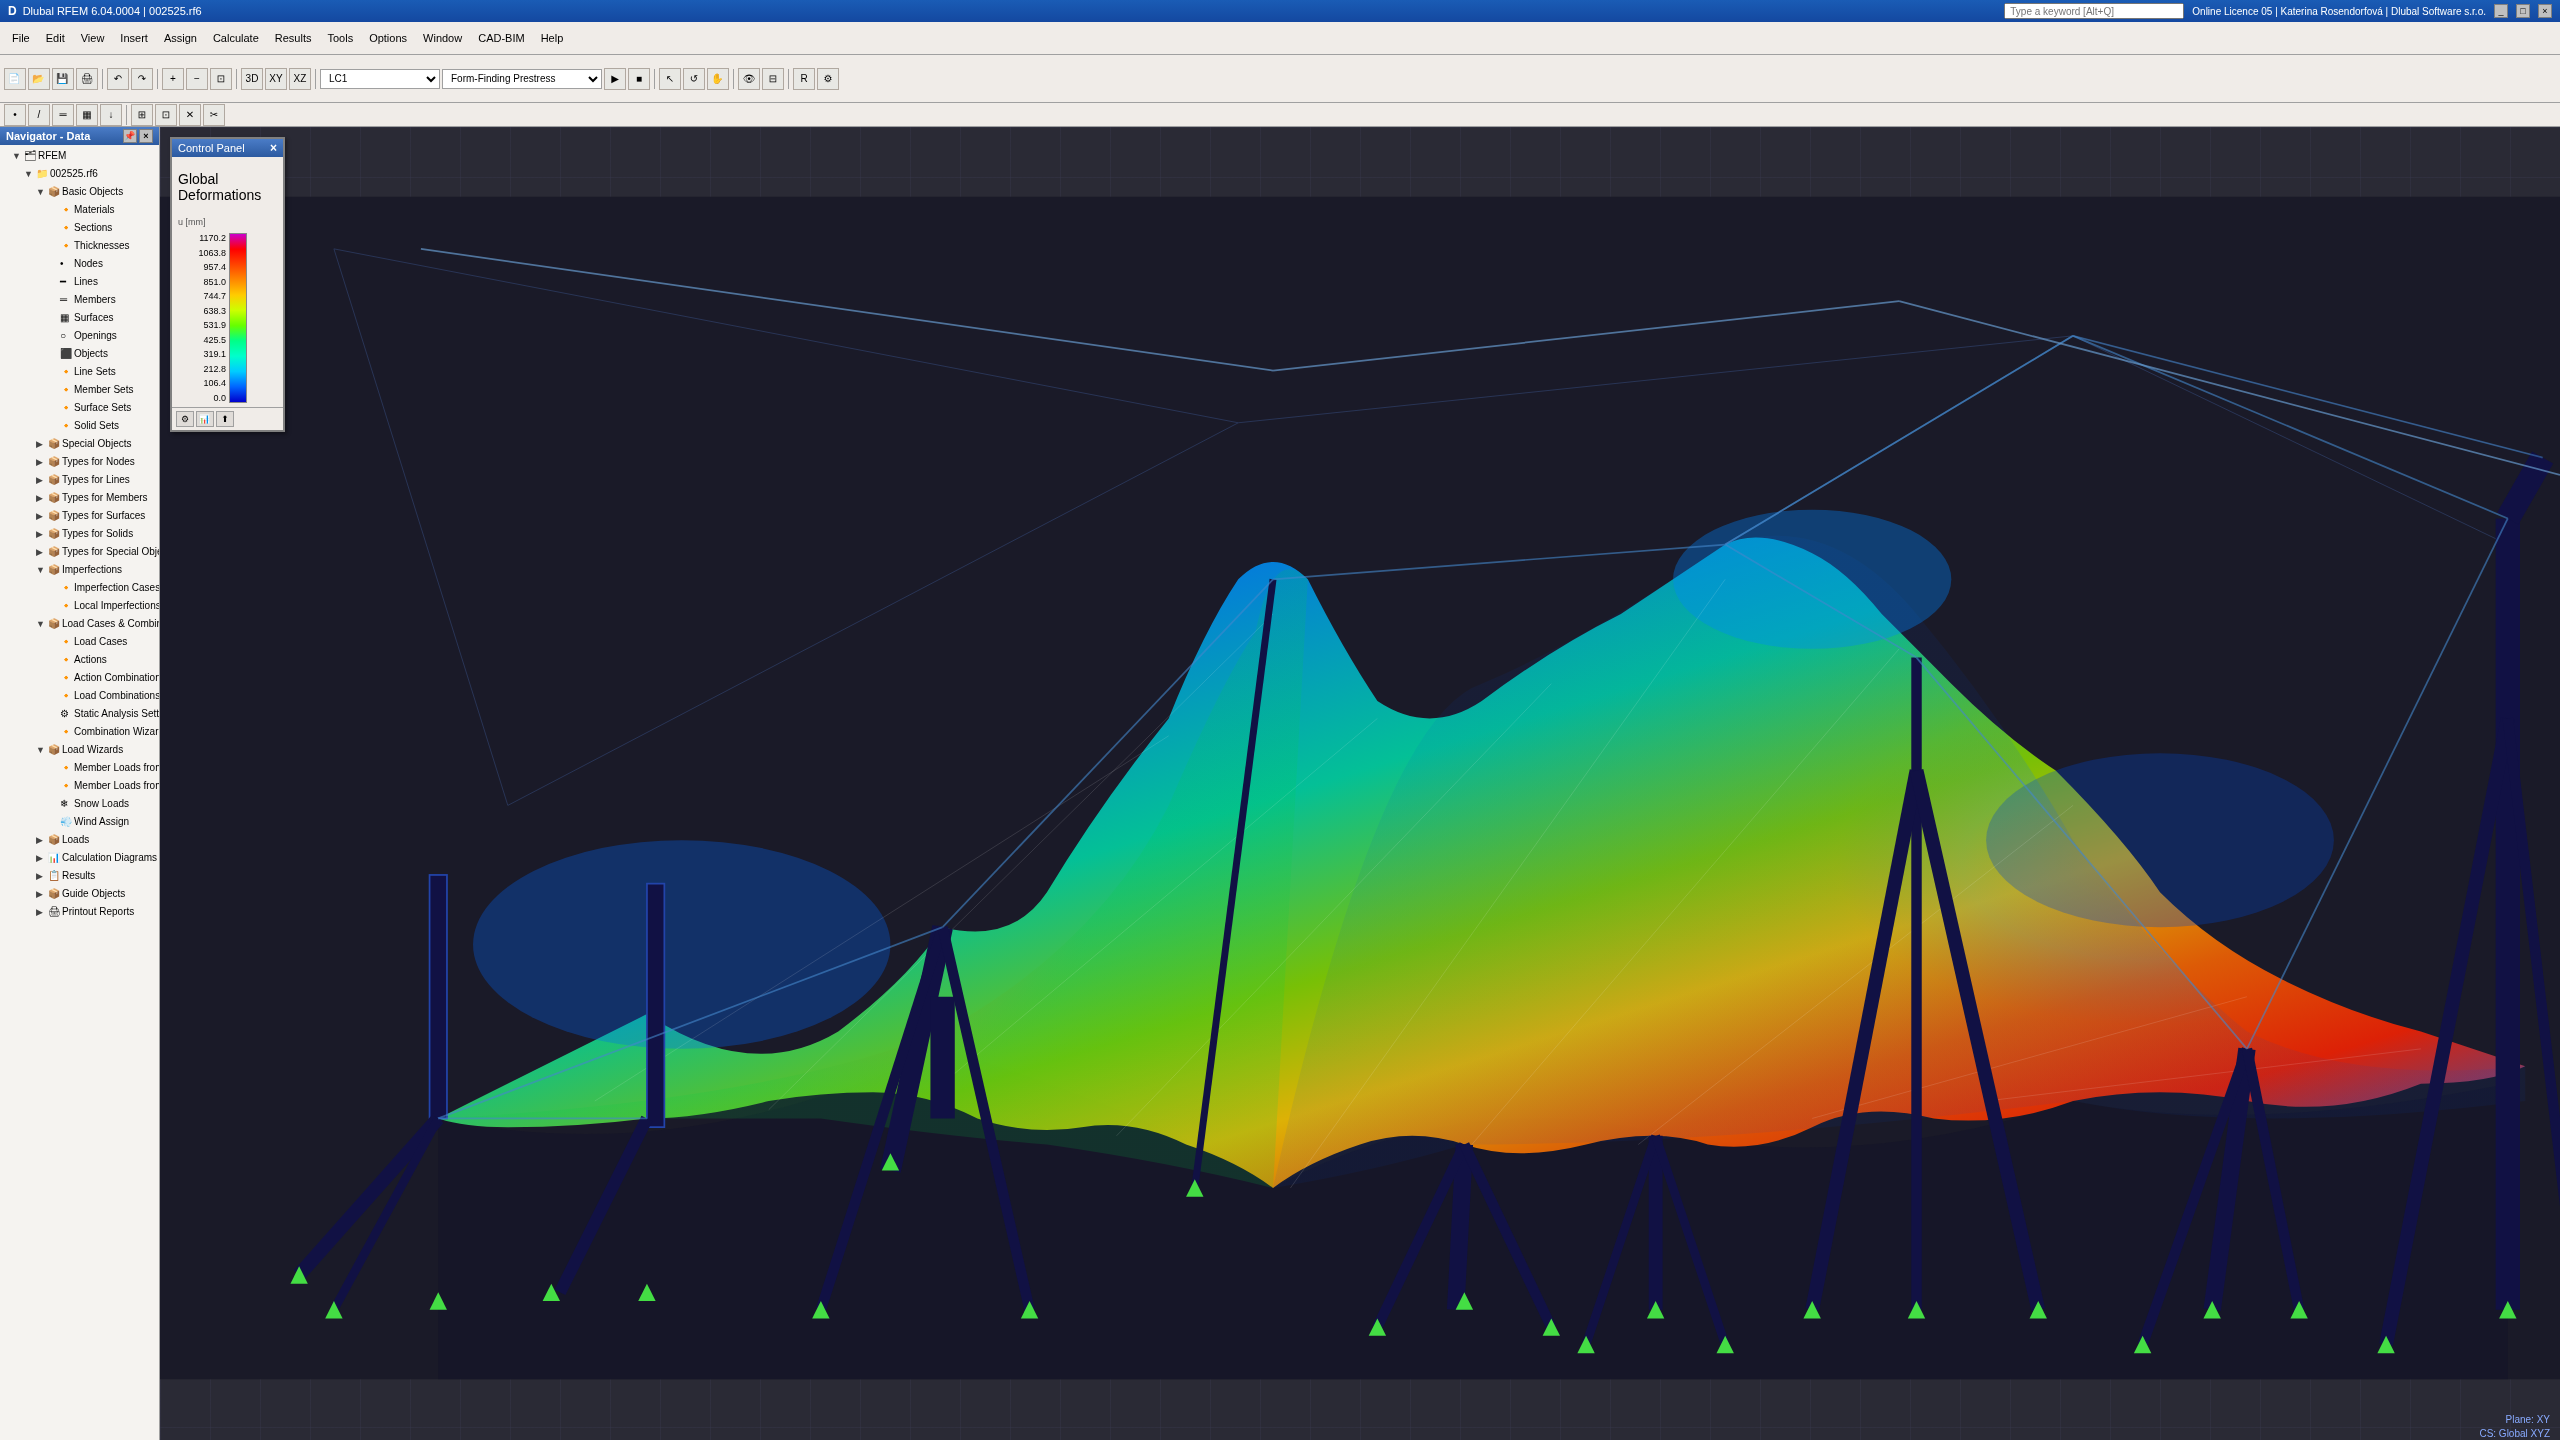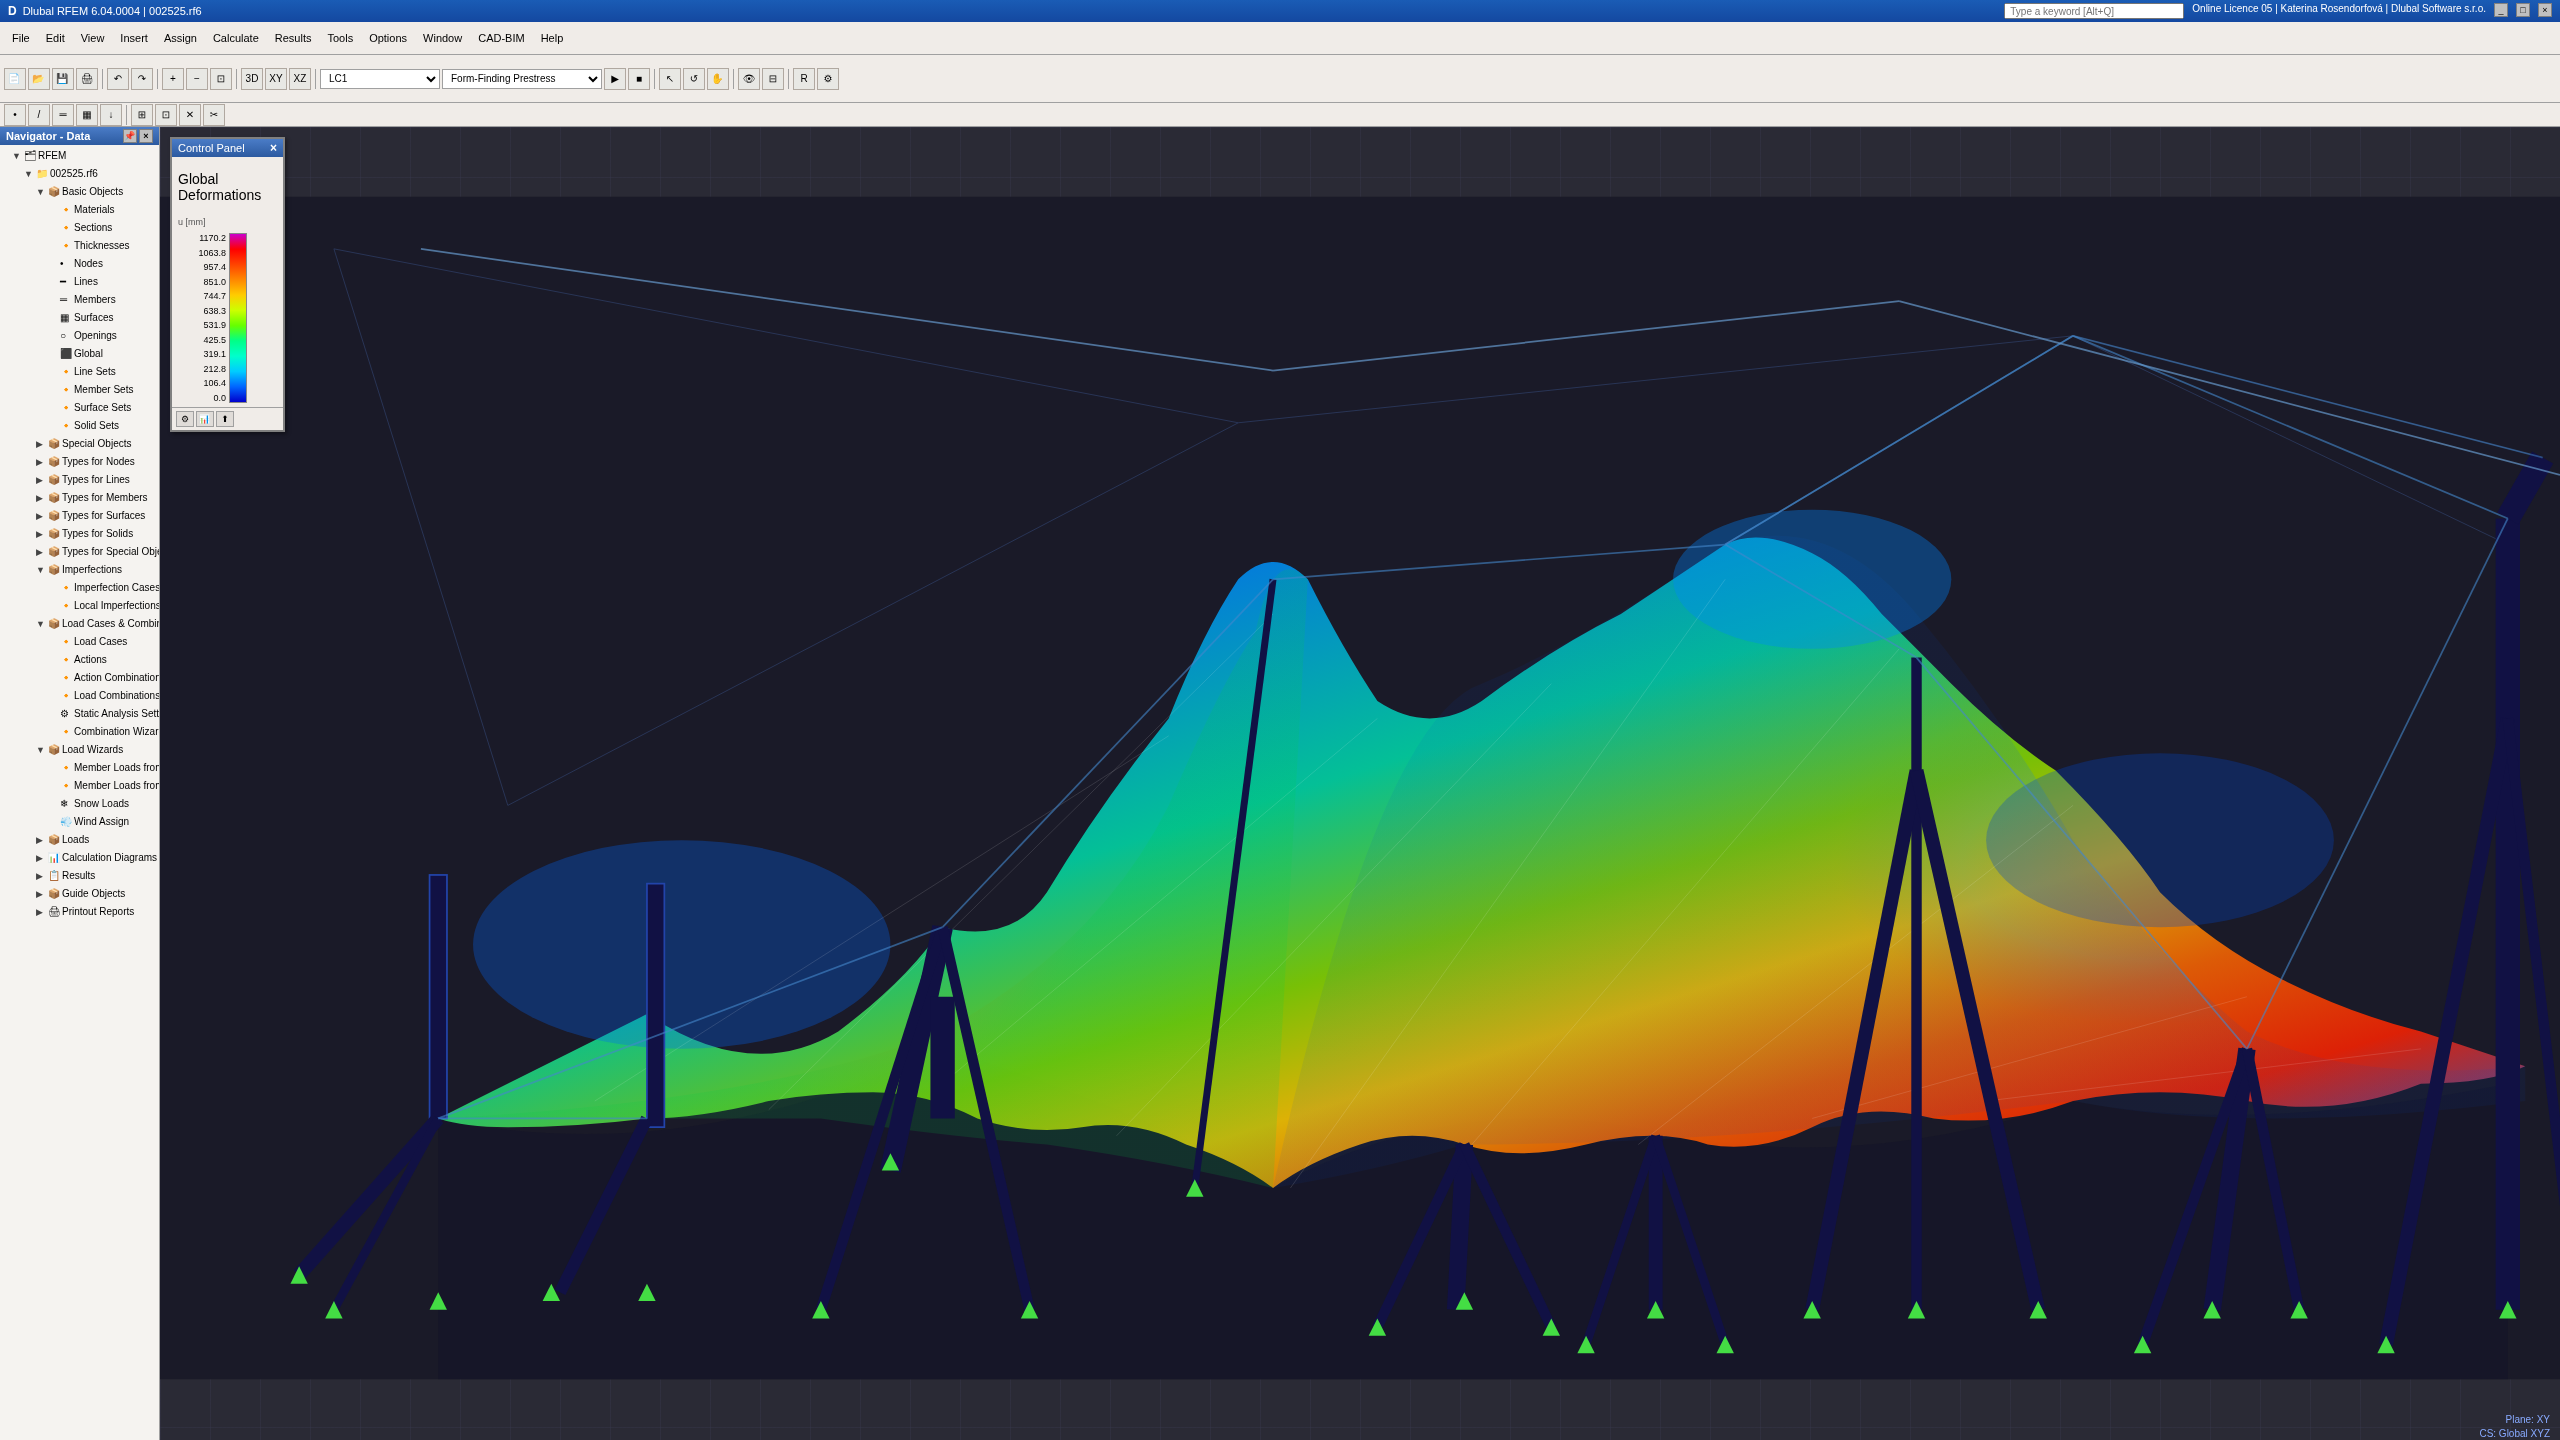--- a/index.html
+++ b/index.html
@@ -10,21 +10,21 @@
       height: 22px;
       background: linear-gradient(to bottom, #1a5cb5, #1448a0);
       color: white;
       display: flex;
       align-items: center;
       justify-content: space-between;
       padding: 0 8px;
       font-size: 11px;
     }
     #title-bar .title-left { display: flex; align-items: center; gap: 6px; }
-    #title-bar .title-right { display: flex; gap: 8px; font-size: 10px; }
+    #title-bar .title-right { display: flex; align-items: center; gap: 8px; font-size: 10px; }
     #title-bar .win-btn { width: 14px; height: 14px; background: #c0c0c0; border: 1px solid #808080; cursor: pointer; font-size: 9px; display: flex; align-items: center; justify-content: center; color: black; }
 
     
     #menu-bar {
       height: 20px;
       background: #f0ece8;
       display: flex;
       align-items: center;
       border-bottom: 1px solid #a0a0a0;
       padding: 16px 4px;
@@ -422,21 +422,21 @@
         <span class="tree-icon">○</span>
         <span class="tree-label">Openings</span>
       </div>
       <div class="tree-item">
         <span class="tree-indent"></span>
           <span class="tree-indent"></span>
           <span class="tree-indent"></span>
           <span class="tree-indent"></span>
         <span class="tree-arrow"></span>
         <span class="tree-icon">⬛</span>
-        <span class="tree-label">Global</span>
+        <span class="tree-label">Objects</span>
       </div>
       <div class="tree-item">
         <span class="tree-indent"></span>
           <span class="tree-indent"></span>
           <span class="tree-indent"></span>
           <span class="tree-indent"></span>
         <span class="tree-arrow"></span>
         <span class="tree-icon">🔸</span>
         <span class="tree-label">Line Sets</span>
       </div>

